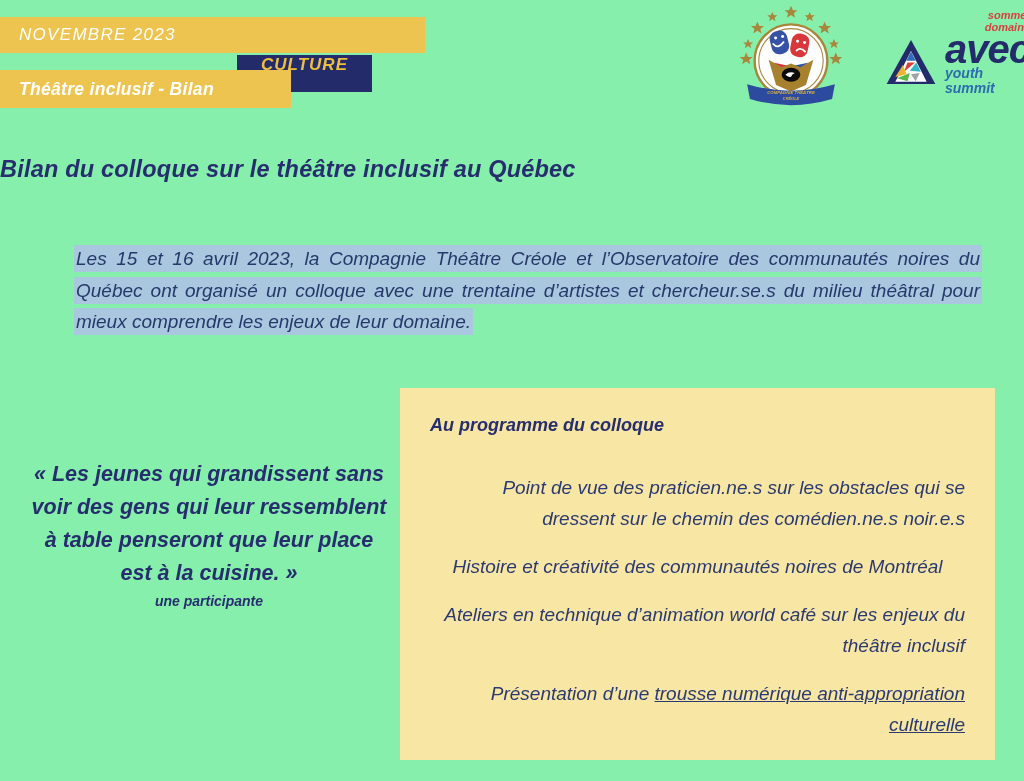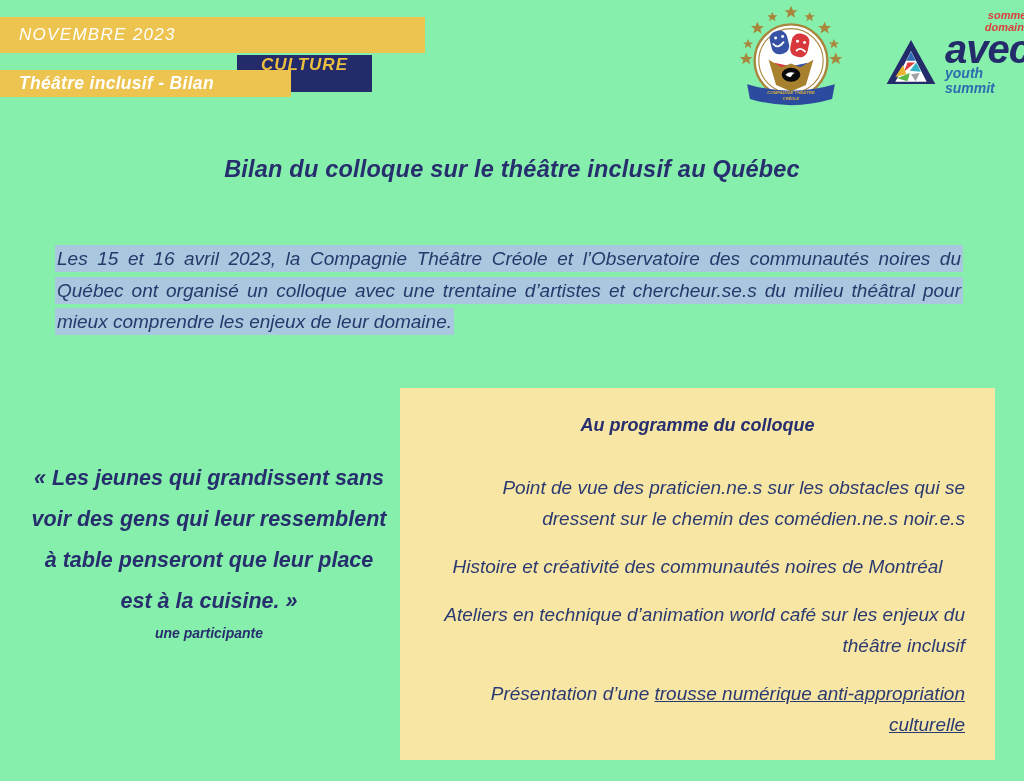--- a/index.html
+++ b/index.html
@@ -19,46 +19,46 @@
   }
   *{margin:0;padding:0;box-sizing:border-box;}
   body{background:#e8e8e8;font-family:"Liberation Sans",sans-serif;}
   .page{position:relative;width:1024px;height:781px;background:#86efac;margin:0 auto;overflow:hidden;font-style:italic;}
 
   .banner-date{position:absolute;left:0;top:17px;width:425px;height:36px;background:var(--yellow-banner);
     display:flex;align-items:center;padding-left:19px;color:#ffffff;font-size:17px;letter-spacing:1.3px;}
   .banner-category{position:absolute;left:237px;top:19px;width:135px;height:37px;background:var(--navy-box);
     display:flex;align-items:flex-start;justify-content:center;color:var(--gold-text);font-weight:bold;
     font-size:17px;letter-spacing:1px;margin-top:36px;}
-  .banner-subtitle{position:absolute;left:0;top:70px;width:291px;height:27px;background:var(--yellow-banner);
+  .banner-subtitle{position:absolute;left:0;top:70px;width:291px;height:38px;background:var(--yellow-banner);
     display:flex;align-items:center;padding-left:19px;color:#ffffff;font-weight:bold;font-size:17.5px;letter-spacing:.3px;}
 
   .logo-theatre{position:absolute;left:735px;top:6px;width:112px;height:104px;}
   .logo-afro{position:absolute;left:882px;top:24px;width:142px;height:72px;display:flex;align-items:flex-end;gap:5px;}
   .afro-tri{width:58px;height:68px;flex:0 0 auto;}
   .afro-text{display:flex;flex-direction:column;align-items:flex-end;}
   .afro-top{color:var(--afro-red);font-size:11px;line-height:11.5px;font-weight:bold;text-align:right;}
   .afro-main{color:var(--navy-box);font-size:40px;line-height:33px;font-weight:bold;letter-spacing:-1px;}
   .afro-bottom{color:var(--afro-teal);font-size:14px;line-height:15px;font-weight:bold;}
 
-  .page-title{position:absolute;left:0;top:156px;width:100%;text-align:center;color:var(--navy);
+  .page-title{position:absolute;left:0;top:156px;width:100%;text-align:left;color:var(--navy);
     font-size:23.5px;font-weight:bold;letter-spacing:.2px;}
 
-  .intro{position:absolute;left:55px;top:243px;width:908px;font-size:19px;line-height:31.5px;
+  .intro{position:absolute;left:74px;top:243px;width:908px;font-size:19px;line-height:31.5px;
     text-align:justify;color:var(--text-navy);}
   .intro .hl{background:var(--highlight-blue);padding:3px 2px;
     -webkit-box-decoration-break:clone;box-decoration-break:clone;}
 
   .quote{position:absolute;left:28px;top:458px;width:362px;text-align:center;color:var(--navy);font-weight:bold;}
-  .quote-text{font-size:21.5px;line-height:41px;}
+  .quote-text{font-size:21.5px;line-height:33px;}
   .quote-attr{font-size:14px;margin-top:3px;}
 
   .program{position:absolute;left:400px;top:388px;width:595px;height:372px;background:var(--pale-yellow);
     padding:27px 30px;color:#2C3A72;}
-  .program-title{text-align:center;font-weight:bold;font-size:18px;color:var(--navy);margin-bottom:36px;}
+  .program-title{font-weight:bold;font-size:18px;color:var(--navy);margin-bottom:36px;}
   .program-item{font-size:19px;line-height:31px;margin-bottom:17px;}
   .align-right{text-align:right;}
   .align-center{text-align:center;}
   .program-link{color:inherit;text-decoration:underline;cursor:pointer;}
 </style>
 </head>
 <body>
 
 <div class="page">
 

